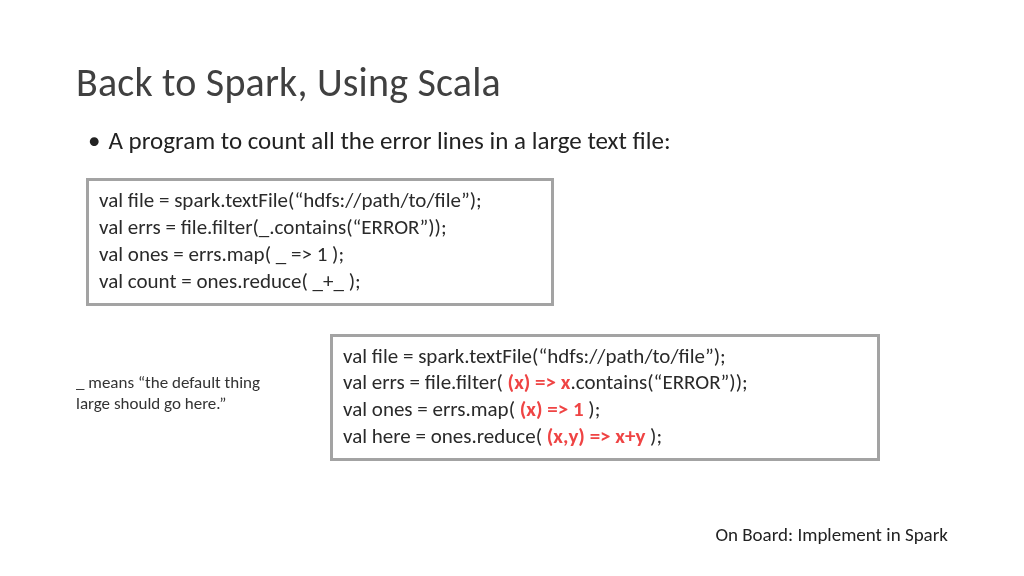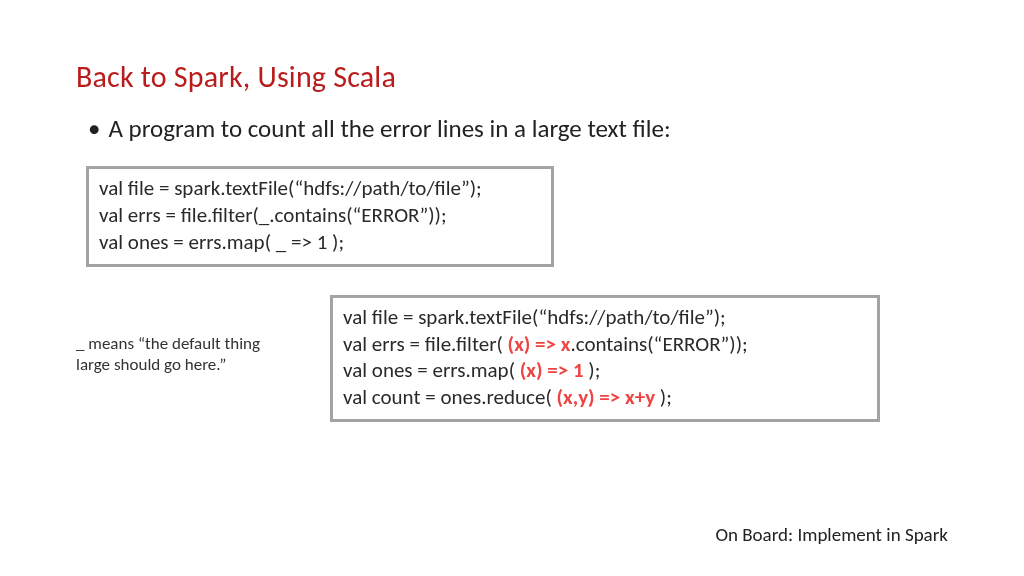--- a/index.html
+++ b/index.html
@@ -1,18 +1,18 @@
 <!DOCTYPE html>
 <html><head>
 <meta charset="utf-8">
 <style>
   * { margin: 0; padding: 0; box-sizing: border-box; }
   html, body { width: 1024px; height: 576px; background: #fff; font-family: Calibri, "Segoe UI", sans-serif; overflow: hidden; }
   .slide { position: relative; width: 1024px; height: 576px; padding: 58px 76px 0 76px; color: #000; }
-  .title { font-size: 30px; font-weight: 400; color: #b91c1c; margin-bottom: 18px; letter-spacing: 0.2px; }
+  .title { font-size: 40px; font-weight: 400; color: #404040; margin-bottom: 18px; letter-spacing: 0.2px; }
   .bullet-row { display: flex; align-items: flex-start; font-size: 25px; color: #222; margin-bottom: 22px; }
   .bullet-dot { margin: 0 8px 0 12px; }
   .codebox { border: 3px solid #a3a3a3; padding: 6px 10px 8px 10px; font-size: 21px; color: #2a2a2a; line-height: 1.28; }
   .codebox .line { white-space: pre; }
   .codebox .hl { color: #ef4444; font-weight: 700; }
   .box1 { width: 468px; margin-left: 10px; }
   .row2 { display: flex; align-items: flex-start; margin-top: 28px; }
   .sidenote { width: 244px; font-size: 17px; color: #333; line-height: 1.25; padding-top: 38px; padding-right: 10px; }
   .box2 { width: 550px; margin-left: 10px; }
   .footer { position: absolute; right: 76px; bottom: 30px; font-size: 19px; color: #222; }
@@ -26,30 +26,31 @@
 
   <div class="bullet-row">
     <span class="bullet-dot">•</span>
     <span>A program to count all the error lines in a large text file:</span>
   </div>
 
   <div class="codebox box1">
     <div class="line">val file = spark.textFile(“hdfs://path/to/file”);</div>
     <div class="line">val errs = file.filter(_.contains(“ERROR”));</div>
     <div class="line">val ones = errs.map( _ =&gt; 1 );</div>
+    <div class="line">val count = ones.reduce( _+_ );</div>
   </div>
 
   <div class="row2">
     <div class="sidenote">
       <div>_ means “the default thing</div>
       <div>large should go here.”</div>
     </div>
     <div class="codebox box2">
       <div class="line">val file = spark.textFile(“hdfs://path/to/file”);</div>
       <div class="line"><span>val errs = file.filter( </span><span class="hl">(x) =&gt; x</span><span>.contains(“ERROR”));</span></div>
       <div class="line"><span>val ones = errs.map( </span><span class="hl">(x) =&gt; 1</span><span> );</span></div>
-      <div class="line"><span>val count = ones.reduce( </span><span class="hl">(x,y) =&gt; x+y</span><span> );</span></div>
+      <div class="line"><span>val here = ones.reduce( </span><span class="hl">(x,y) =&gt; x+y</span><span> );</span></div>
     </div>
   </div>
 
   <div class="footer">On Board: Implement in Spark</div>
 
 </div>
 
 </body></html>

